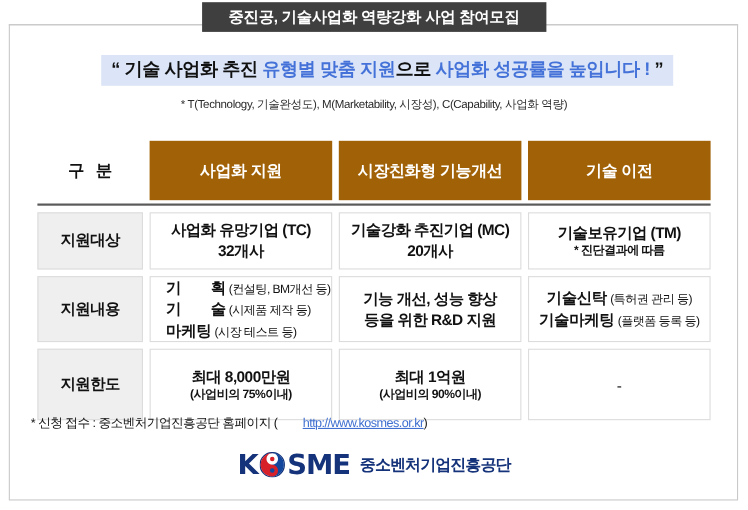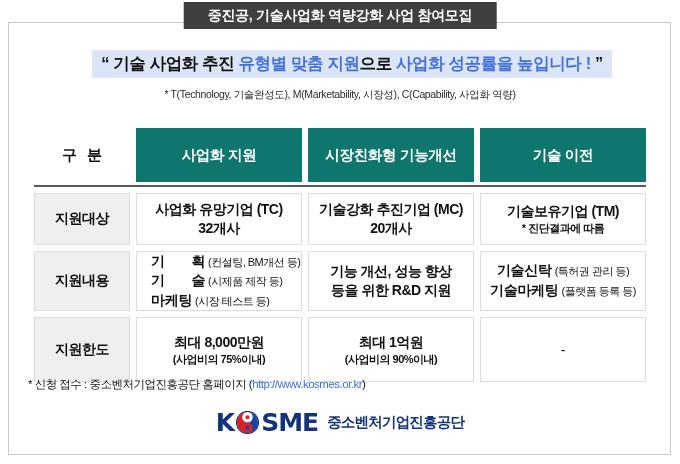--- a/index.html
+++ b/index.html
@@ -122,21 +122,21 @@
     justify-content: center;
   }
   .hdr-label {
     font-size: 15px;
     font-weight: bold;
     color: #111111;
     letter-spacing: 3px;
     text-indent: 3px;
   }
   .hdr-blue {
-    background: #0f766e;
+    background: #a16207;
     color: #ffffff;
     font-size: 14.5px;
     font-weight: bold;
     letter-spacing: -0.3px;
     height: 100%;
     width: 100%;
     display: flex;
     align-items: center;
     justify-content: center;
     white-space: nowrap;
@@ -233,20 +233,22 @@
     position: absolute;
     left: 28px;
     top: 377px;
     font-size: 11.5px;
     color: #111111;
     letter-spacing: -0.5px;
     white-space: nowrap;
   }
   #footnote .link {
     color: #3f6fd0;
+    text-decoration: underline;
+    padding-left: 23px;
   }
 
   
   #logo {
     position: absolute;
     left: 0;
     top: 410px;
     width: 680px;
     display: flex;
     align-items: center;

